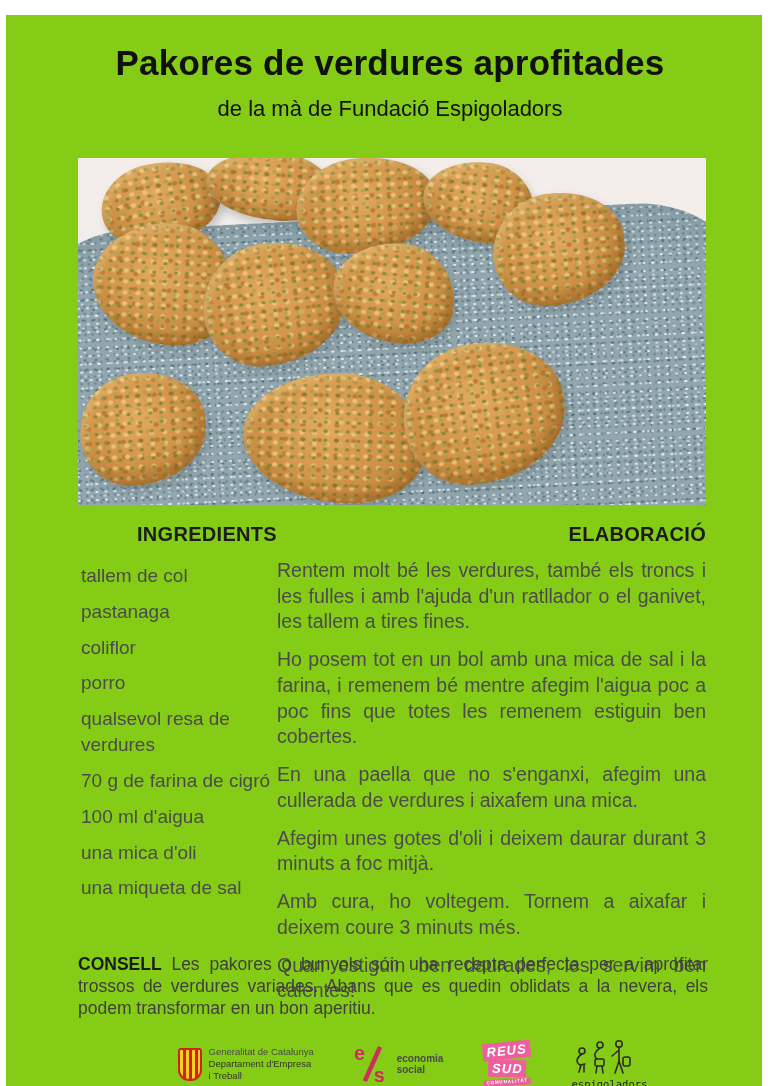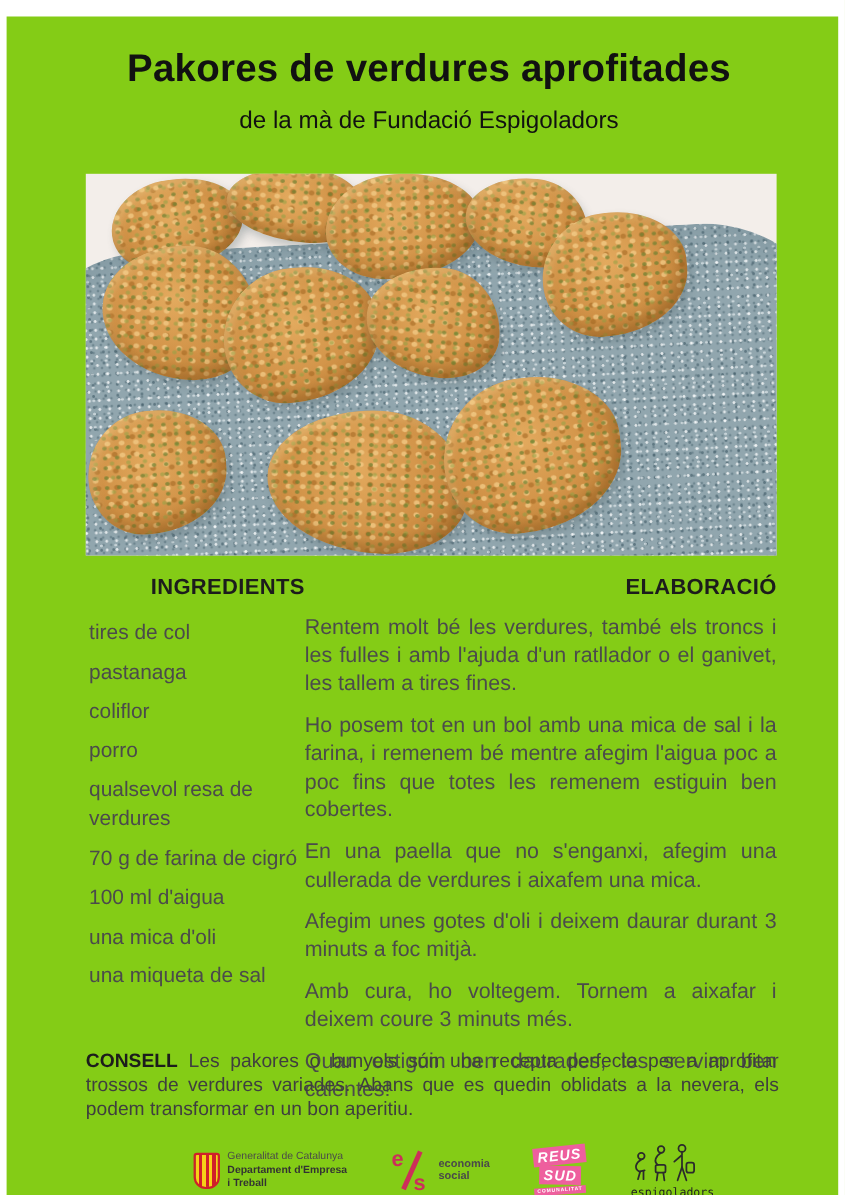--- a/index.html
+++ b/index.html
@@ -77,21 +77,21 @@
     display:flex; align-items:center; justify-content:center; gap:40px;padding-left:45px;
   }
   .logo { display:flex; align-items:center; gap:7px; }
   .gen-shield {
     width:24px; height:33px; flex:none;
     background:repeating-linear-gradient(to right,#f7d117 0 3px,#d0202a 3px 6px);
     border:2.5px solid #d0202a;
     border-radius:3px 3px 11px 11px;
   }
   .gen-text { font-size:9.5px; line-height:1.25; color:#4a4a4a; }
-  .gen-text .b { font-weight:700; color:#333333; }
+  .gen-text .b { font-weight:400; color:#333333; }
   .es-sym { width:36px; height:40px; flex:none; }
   .es-text { font-size:10px; line-height:1.1; font-weight:700; color:#4a4a4a; }
   .reus { display:flex; flex-direction:column; align-items:center; transform:rotate(-2deg); }
   .reus .word {
     display:block; background:#ee5f9e; color:#ffffff; font-weight:800;
     font-style:italic; font-size:13px; letter-spacing:1px; line-height:1;
     padding:2px 4px;
   }
   .reus .w1 { transform:rotate(-4deg); }
   .reus .w2 { transform:rotate(3deg); margin-top:1px; }
@@ -125,21 +125,21 @@
     <div class="pakora alt" style="left:255px; top:85px;  width:122px; height:100px; transform:rotate(5deg);"></div>
     <div class="pakora" style="left:2px;   top:215px; width:126px; height:112px; transform:rotate(-4deg);"></div>
     <div class="pakora alt" style="left:165px; top:215px; width:182px; height:130px; transform:rotate(2deg);"></div>
     <div class="pakora" style="left:325px; top:185px; width:162px; height:140px; transform:rotate(-7deg);"></div>
   </div>
 
   <div class="cols">
     <div class="ing-col">
       <div class="sec-h">INGREDIENTS</div>
       <ul class="ing-list">
-        <li>tires de col</li>
+        <li>tallem de col</li>
         <li>pastanaga</li>
         <li>coliflor</li>
         <li>porro</li>
         <li>qualsevol resa de verdures</li>
         <li>70 g de farina de cigró</li>
         <li>100 ml d'aigua</li>
         <li>una mica d'oli</li>
         <li>una miqueta de sal</li>
       </ul>
     </div>

